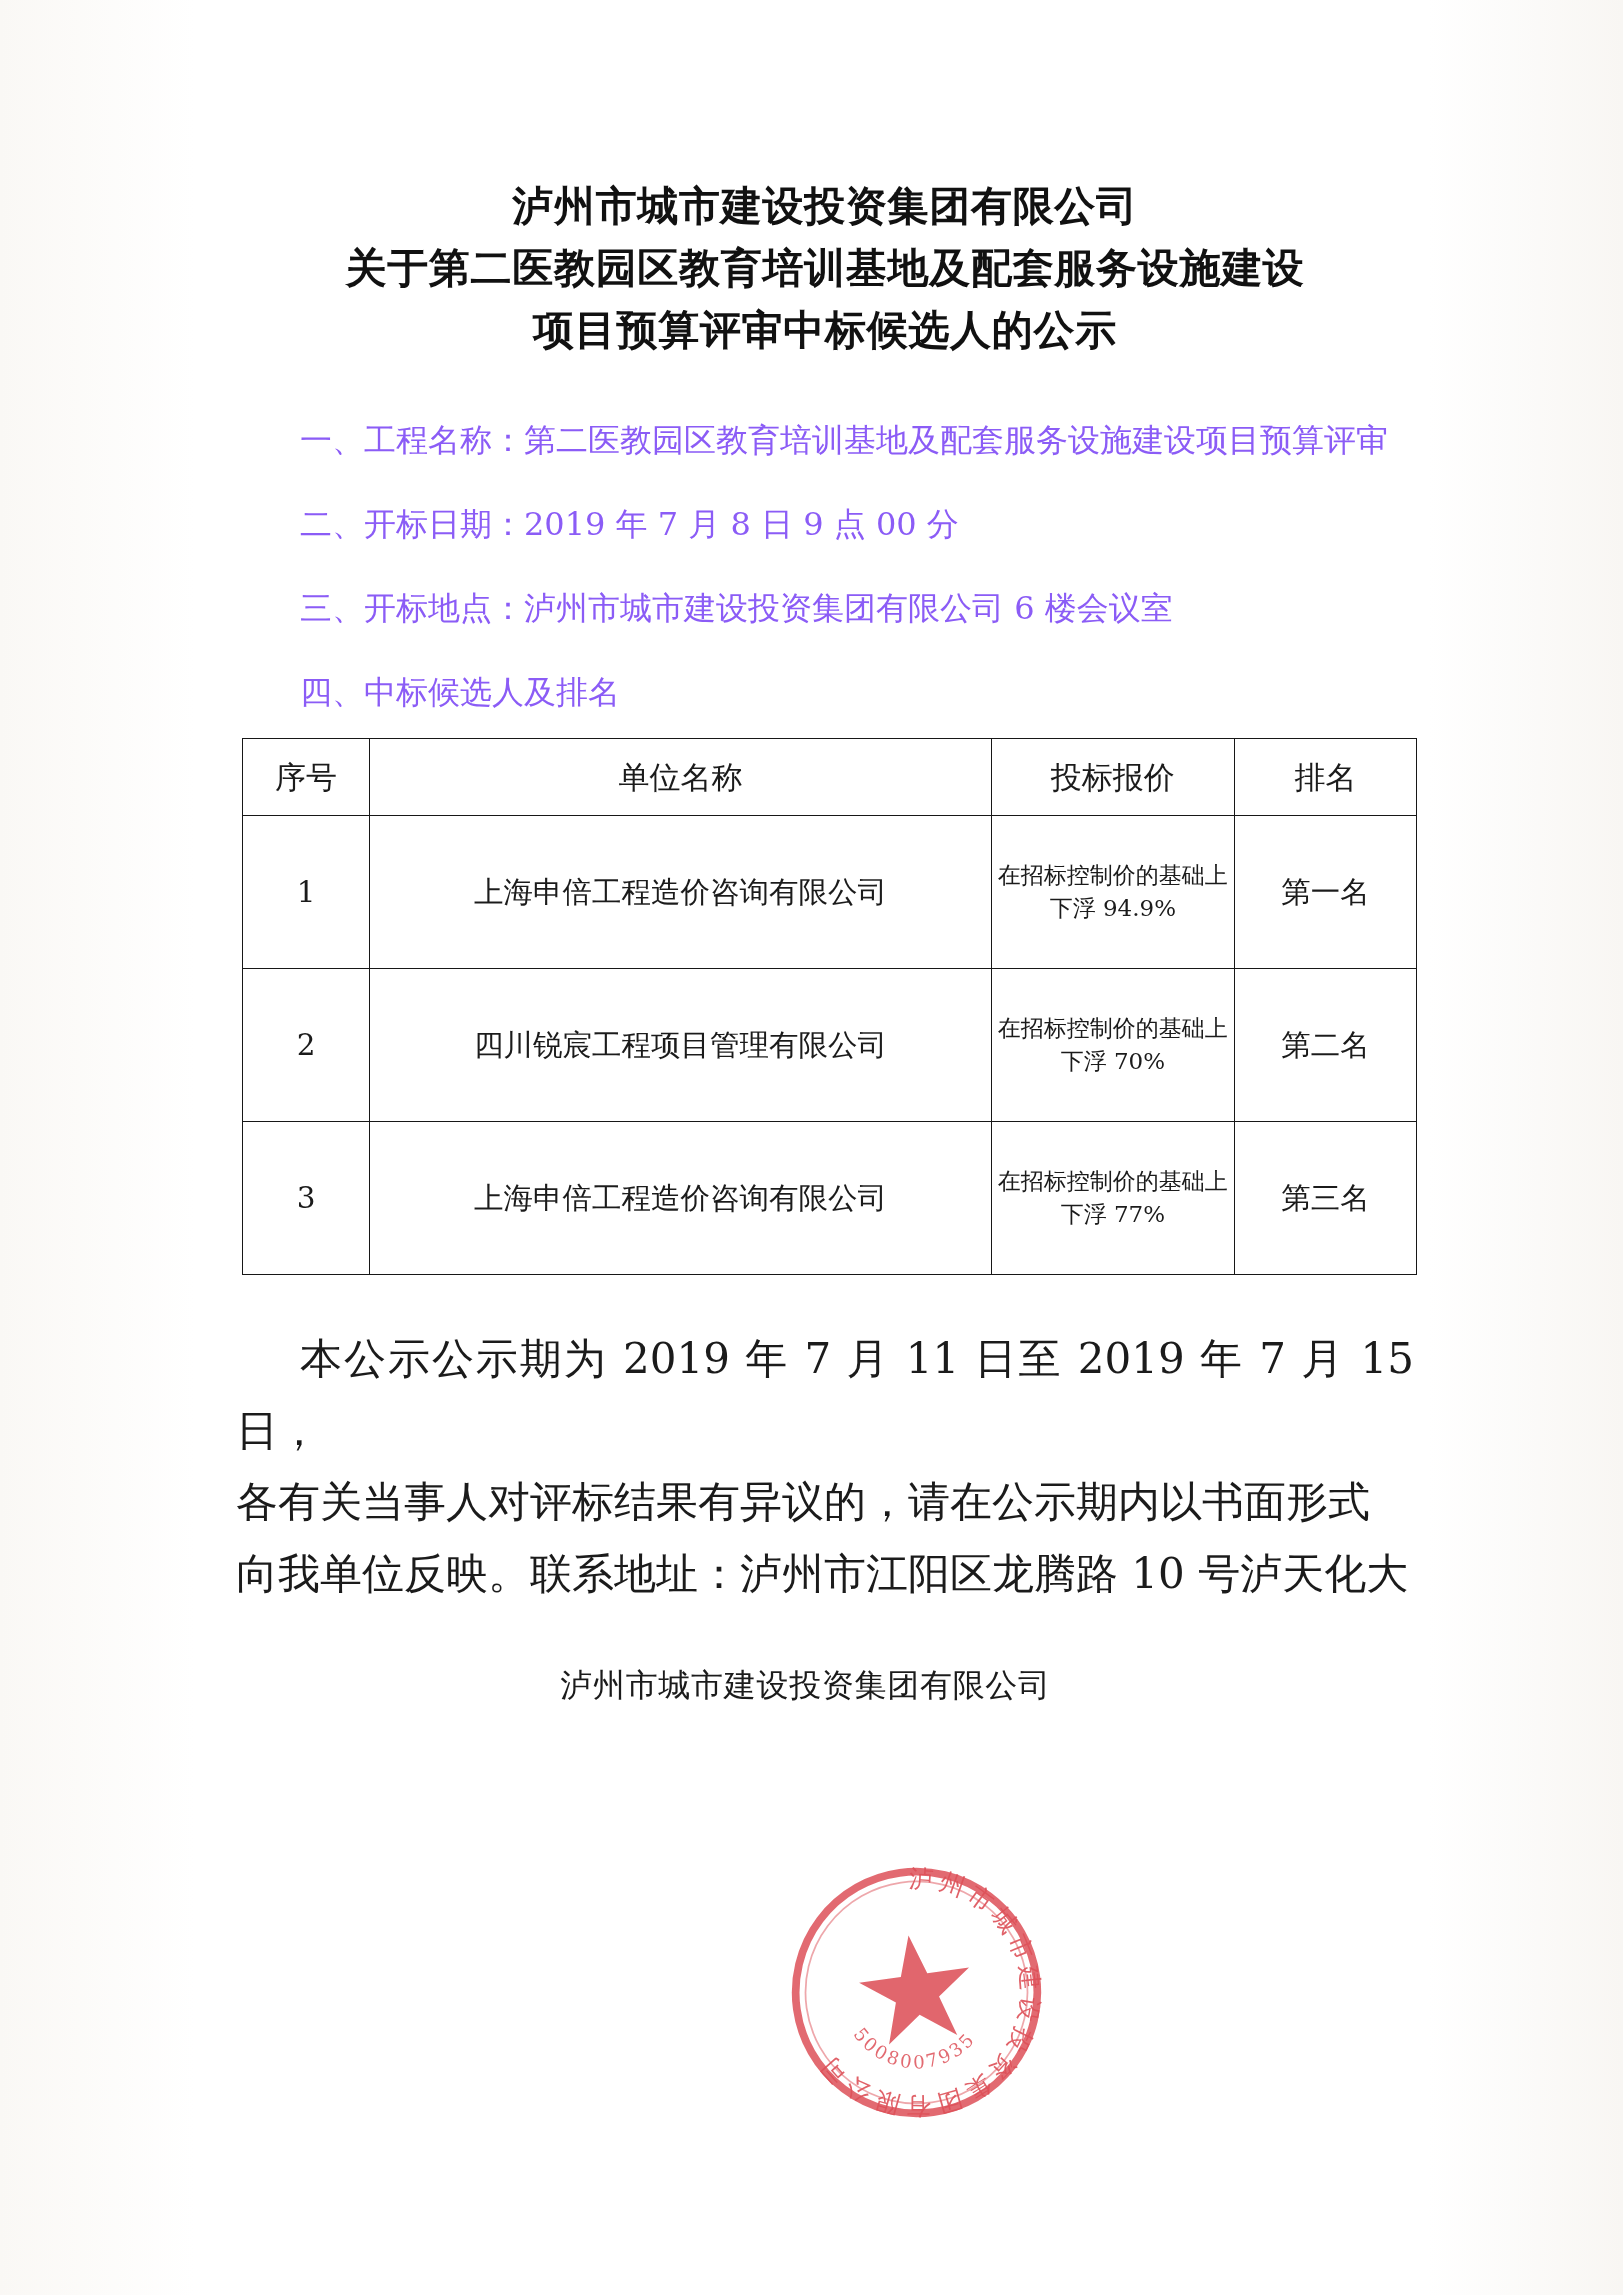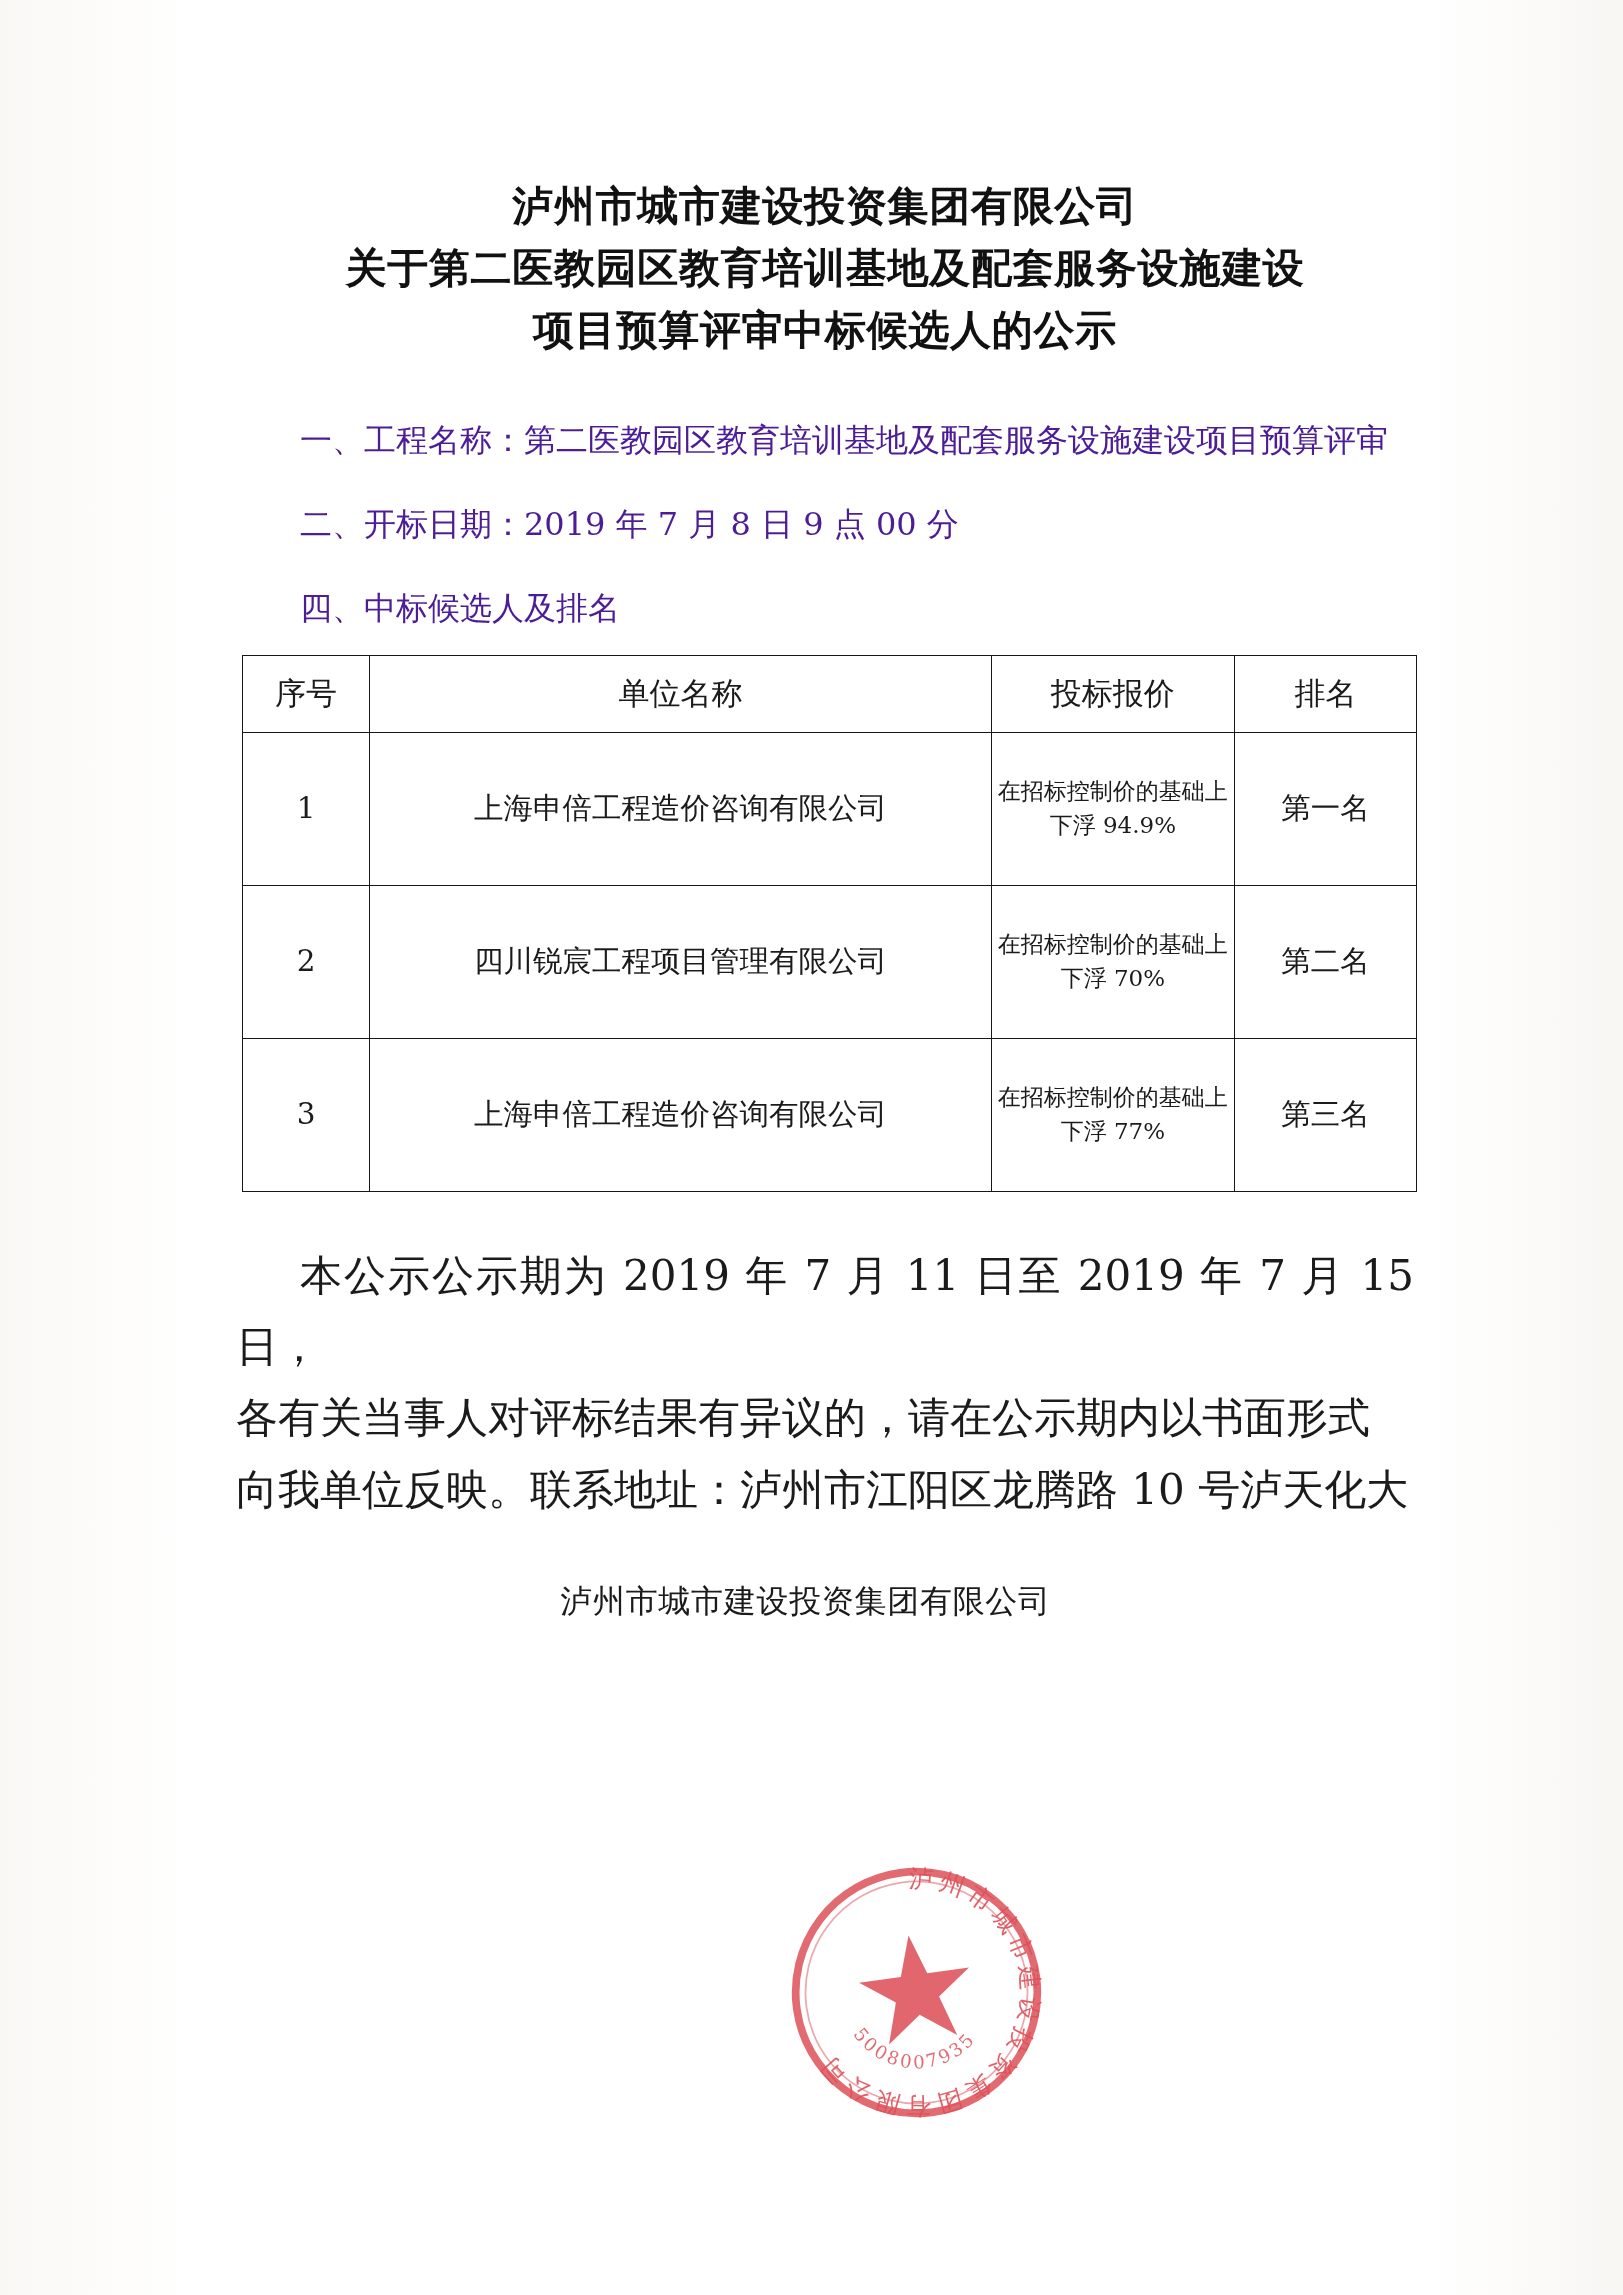--- a/index.html
+++ b/index.html
@@ -43,21 +43,21 @@
     letter-spacing: 0.7px;
     color: #111;
   }
   .title div { white-space: nowrap; }
   .title .l2, .title .l3 { margin-top: 3.9px; }
 
   .body-text {
     margin-top: 56px;
     font-size: 32px;
     line-height: 1.62;
-    color: #4c1d95;
+    color: #8b5cf6;
   }
   .para {
     margin-bottom: 7.9px;
     text-align: justify;
   }
   .indent { text-indent: 64px; }
 
   
   .tbl-wrap {
     margin-top: 19.6px;
@@ -134,20 +134,21 @@
 
     <div class="title">
       <div class="l1">泸州市城市建设投资集团有限公司</div>
       <div class="l2">关于第二医教园区教育培训基地及配套服务设施建设</div>
       <div class="l3">项目预算评审中标候选人的公示</div>
     </div>
 
     <div class="body-text">
       <p class="para indent">一、工程名称：第二医教园区教育培训基地及配套服务设施建设项目预算评审</p>
       <p class="para indent">二、开标日期：2019 年 7 月 8 日 9 点 00 分</p>
+      <p class="para indent">三、开标地点：泸州市城市建设投资集团有限公司 6 楼会议室</p>
       <p class="para indent">四、中标候选人及排名</p>
     </div>
 
     <div class="tbl-wrap">
       <table class="bid">
         <colgroup>
           <col class="c-no">
           <col class="c-name">
           <col class="c-price">
           <col class="c-rank">

